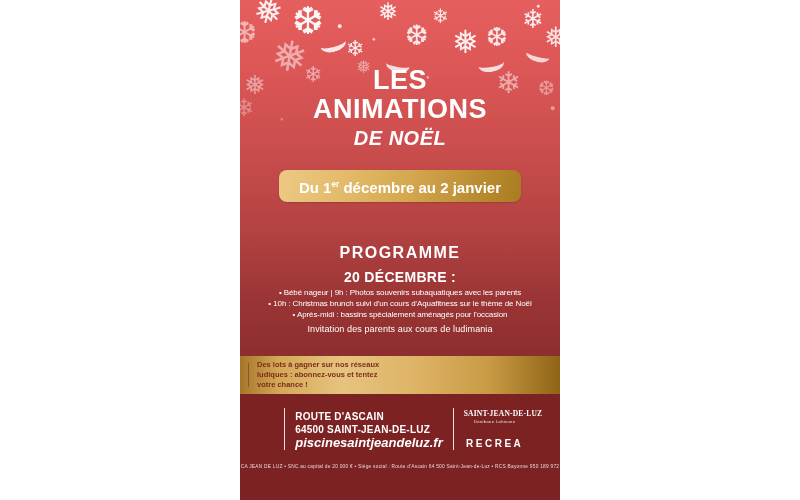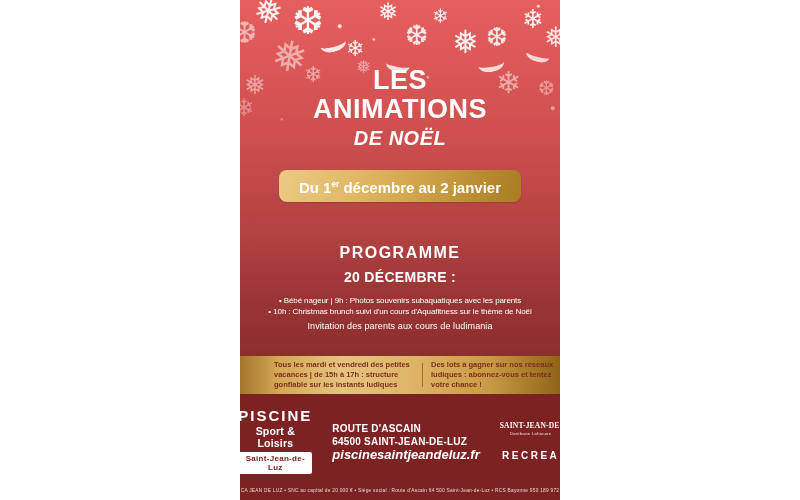--- a/index.html
+++ b/index.html
@@ -22,21 +22,21 @@
   .pill { display:inline-block; padding:6px 20px; border-radius:8px; color:#ffffff;
           font-size:15px; font-weight:700; line-height:17px;
           background:linear-gradient(105deg,#ecc984 0%, #e2b968 30%, #d3a64e 55%, #bd8f35 78%, #a97c22 100%);
           box-shadow:0 1px 2px rgba(0,0,0,0.15); }
   .pill sup { font-size:0.55em; vertical-align:super; }
   .prog-heading { margin-top:42px; color:#ffffff; font-size:16px; font-weight:700;
                   letter-spacing:1.5px; line-height:17px; }
   .sec-title { color:#ffffff; font-weight:700; }
   .s1 { margin-top:10px; font-size:14px; line-height:12px; letter-spacing:0.3px; }
   .s2 { margin-top:7px; font-size:12px; line-height:13px; letter-spacing:0.3px; }
-  .sec-items { margin-top:12px;text-align:center; }
+  .sec-items { margin-top:4px;text-align:center; }
   .item { color:#ffffff; font-size:8px; line-height:11px; letter-spacing:-0.1px; white-space:nowrap; }
   .inv { margin-top:4px; font-size:9px; line-height:11px; letter-spacing:0.1px; }
   
   .gold-banner { flex:0 0 38px; height:38px; display:flex; align-items:center;
                  background:linear-gradient(90deg,#a5762a 0%, #d3a856 12%, #e6c47f 32%, #ddb366 55%, #c89a44 78%, #8f6416 100%);
                  color:#7d2d1d; font-weight:700; }
   .gb-left { width:140px; margin-left:34px; font-size:7.5px; line-height:10px; text-align:left; }
   .gb-div { width:1px; height:24px; background:rgba(125,45,29,0.55); margin:0 8px; }
   .gb-right { width:124px; font-size:7.5px; line-height:10px; text-align:left; }
   
@@ -106,38 +106,33 @@
       <div class="pill-wrap content-z">
         <div class="pill"><span>Du 1</span><sup>er</sup><span> décembre au 2 janvier</span></div>
       </div>
 
       <div class="prog-heading content-z">PROGRAMME</div>
 
       <div class="sec-title s1 content-z">20 DÉCEMBRE :</div>
       <div class="sec-items content-z">
         <div class="item">• Bébé nageur | 9h : Photos souvenirs subaquatiques avec les parents</div>
         <div class="item">• 10h : Christmas brunch suivi d'un cours d'Aquafitness sur le thème de Noël</div>
+        <div class="item">• Après-midi : bassins spécialement aménagés pour l'occasion</div>
       </div>
 
       <div class="item inv content-z">Invitation des parents aux cours de ludimania</div>
     </div>
 
     <div class="gold-banner">
-      <div class="gb-left">Tous les mardi et vendredi des petites vacances | de 15h à 17h : structure gonflable sur les instants ludiques</div>
       <div class="gb-div"></div>
       <div class="gb-right">Des lots à gagner sur nos réseaux ludiques : abonnez-vous et tentez votre chance !</div>
     </div>
 
     <div class="footer">
       <div class="logos">
-        <div class="brand">
-          <div class="brand-name">PISCINE</div>
-          <div class="brand-sub">Sport &amp; Loisirs</div>
-          <div class="brand-badge">Saint-Jean-de-Luz</div>
-        </div>
         <div class="f-div"></div>
         <div class="addr">
           <div class="addr-l1">ROUTE D'ASCAIN</div>
           <div class="addr-l1">64500 SAINT-JEAN-DE-LUZ</div>
           <div class="addr-web">piscinesaintjeandeluz.fr</div>
         </div>
         <div class="f-div"></div>
         <div class="partners">
           <div class="city">SAINT-JEAN-DE-LUZ</div>
           <div class="city-sub">Donibane Lohizune</div>

